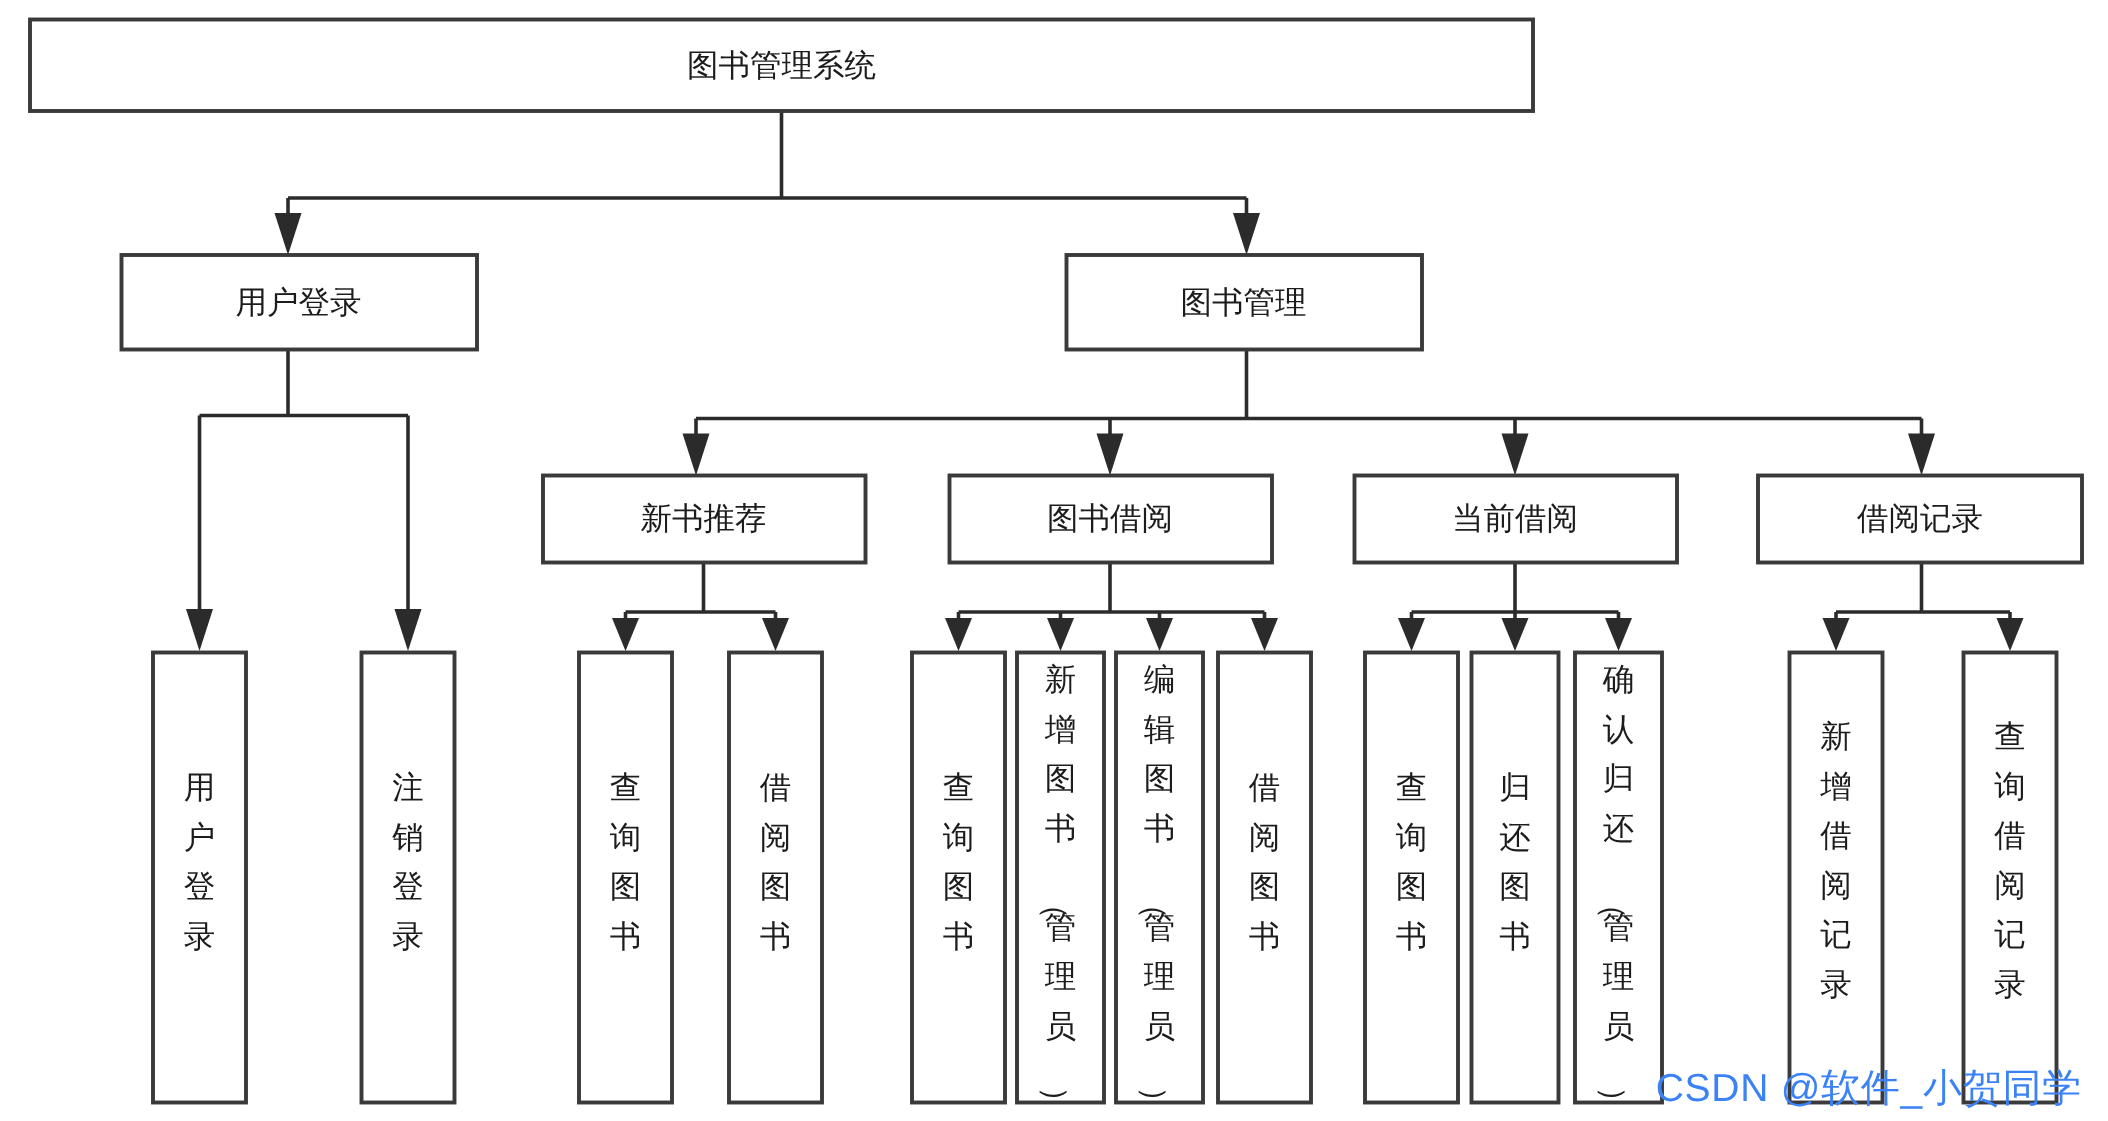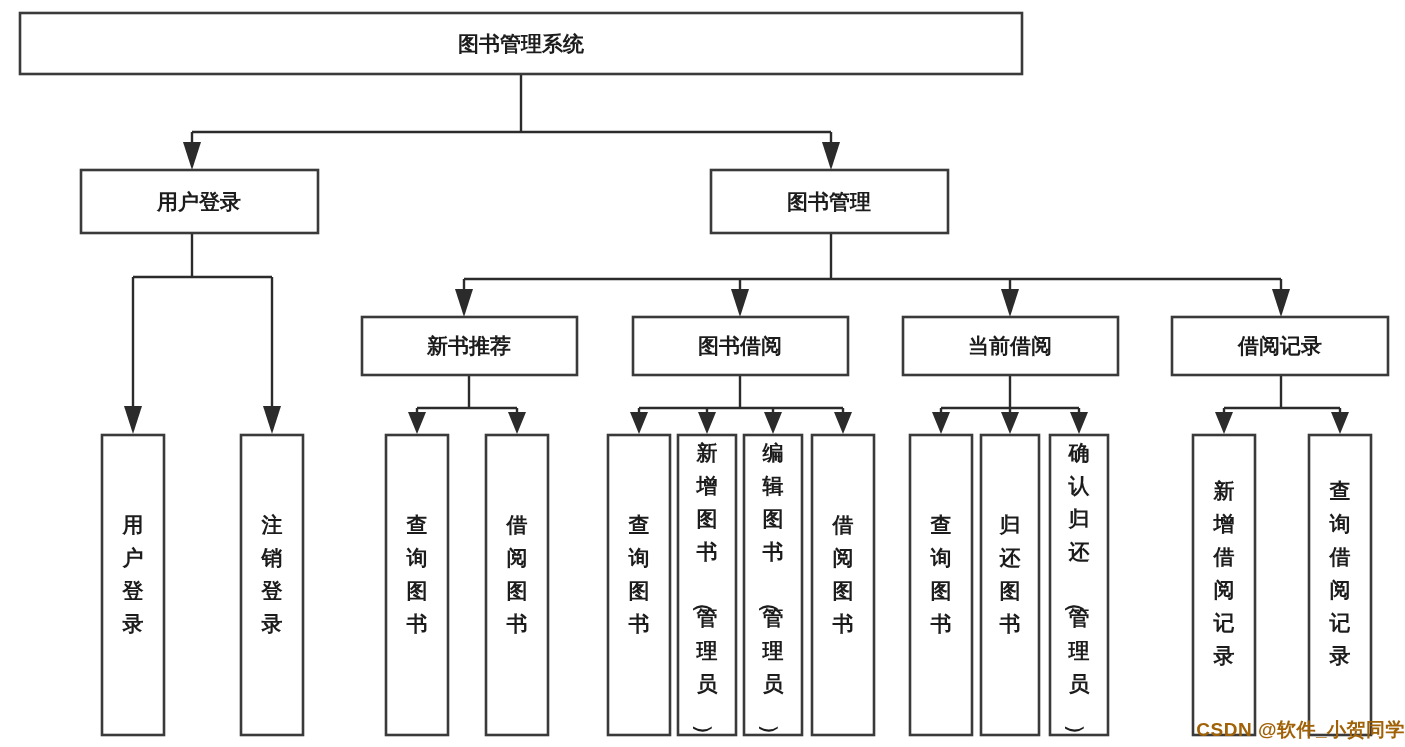--- a/index.html
+++ b/index.html
@@ -13,21 +13,20 @@
     font-family: "Liberation Sans", "DejaVu Sans", sans-serif;
     overflow: hidden;
     position: relative;
   }
   #diagram-root {
     position: absolute;
     left: 0;
     top: 0;
     width: 1405px;
     height: 747px;
-    font-weight: bold;
   }
   svg.flow {
     display: block;
     width: 1405px;
     height: 747px;
   }
   .node-rect {
     fill: #ffffff;
     stroke: #3a3a3a;
     stroke-width: 2.6;
@@ -50,25 +49,25 @@
     stroke-width: 2.4;
     fill: none;
     stroke-linecap: butt;
   }
   .edge-arrow {
     fill: #2b2b2b;
     stroke: none;
   }
   .watermark {
     position: absolute;
-    right: 0;
+    right: 17px;
     bottom: 4px;
     font-family: "Liberation Sans", "DejaVu Sans", sans-serif;
-    font-size: 19px;
-    color: #a16207;
+    font-size: 26px;
+    color: #3b82f6;
     letter-spacing: 0.5px;
     white-space: nowrap;
     pointer-events: none;
   }
 </style>
 </head>
 <body>
 
 <div id="diagram-root">
   <svg class="flow" viewBox="0 0 1405 747" xmlns="http://www.w3.org/2000/svg">

